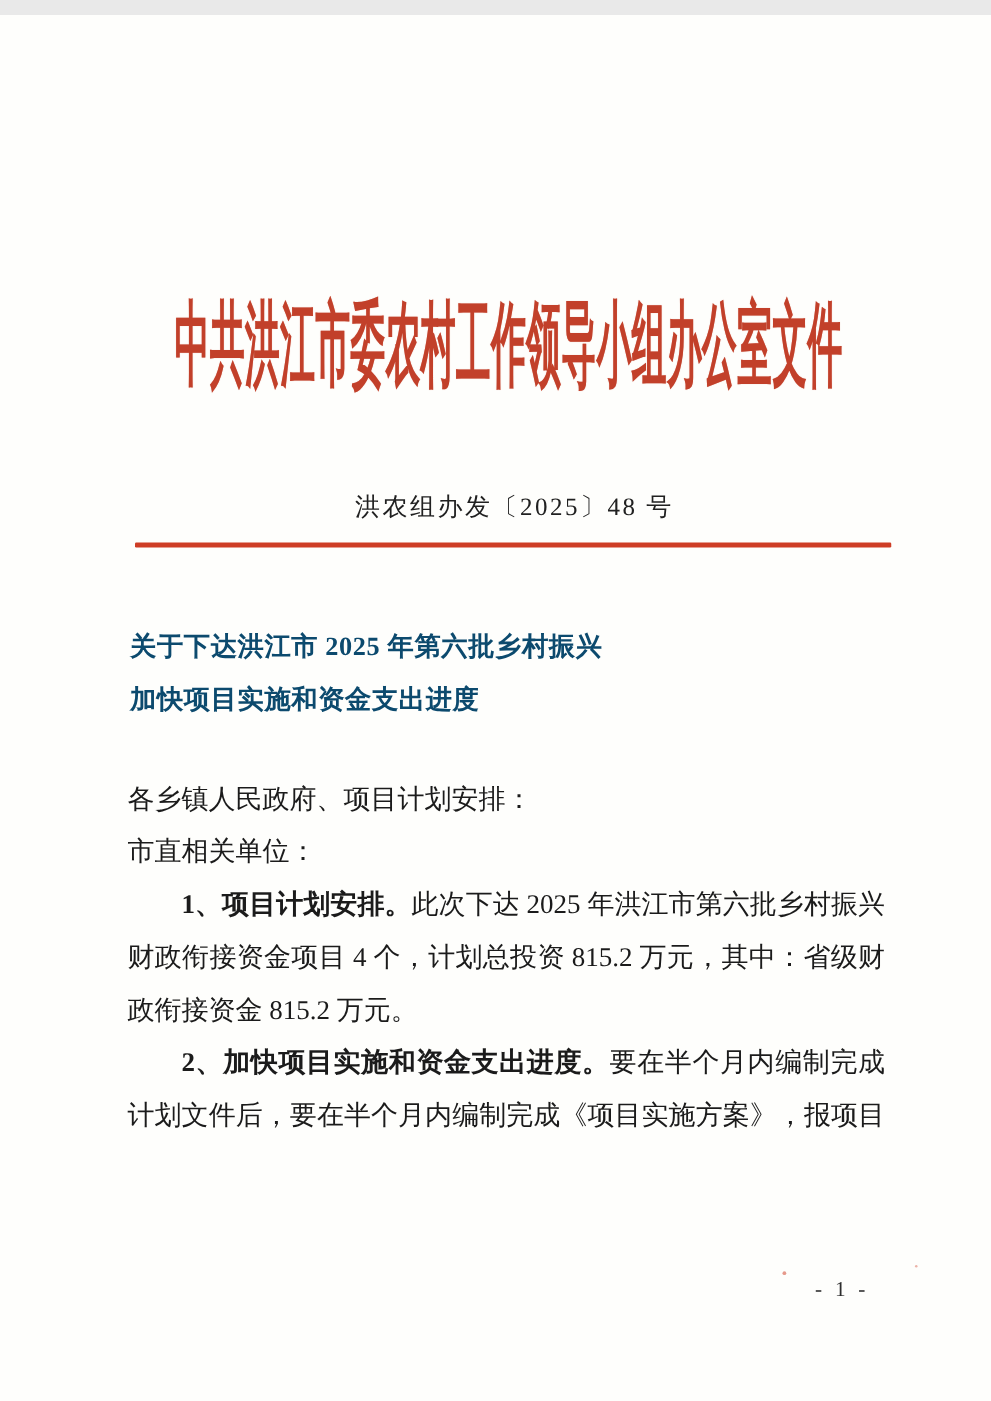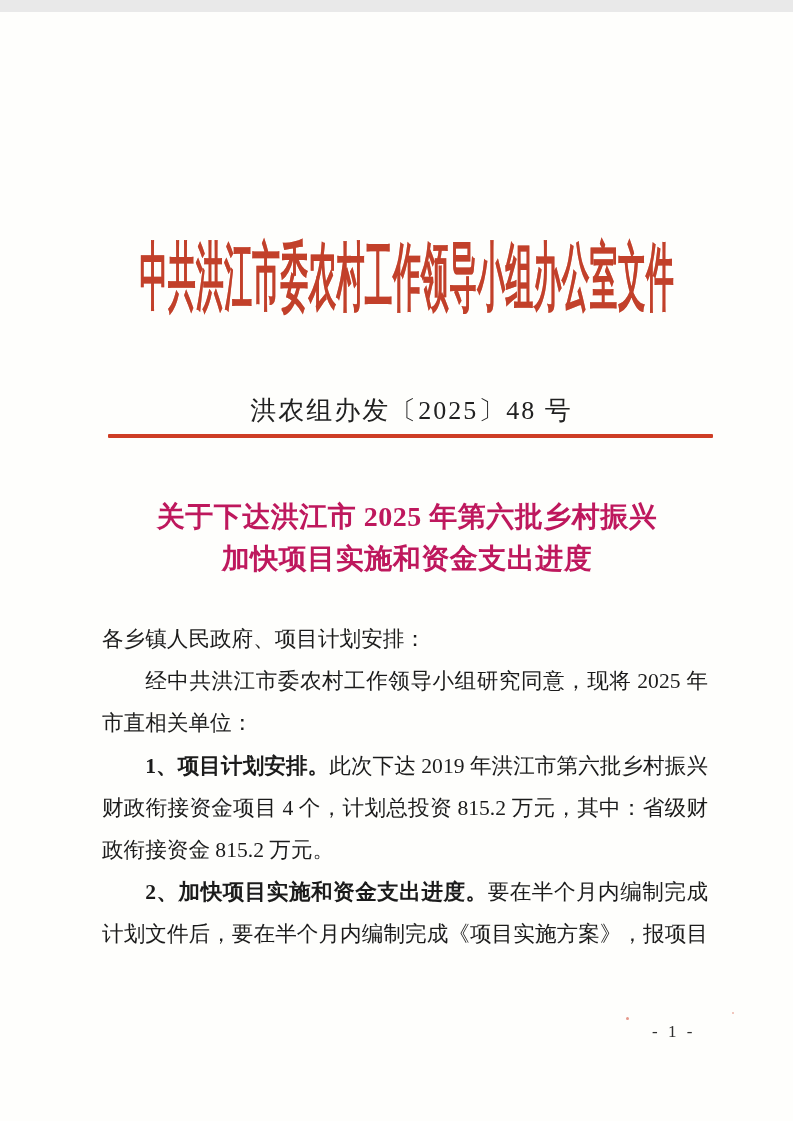--- a/index.html
+++ b/index.html
@@ -28,21 +28,21 @@
     text-shadow: 0 0 1px rgba(194, 64, 42, 0.55);
   }
 
   
   .docnum {
     position: absolute;
     top: 380px;
     left: 30px;
     right: 0;
     text-align: center;
-    font-size: 26px;
+    font-size: 20px;
     line-height: 1.45;
     letter-spacing: 2px;
     color: #212121;
   }
 
   
   .red-rule {
     position: absolute;
     top: 422px;
     left: 108px;
@@ -51,25 +51,25 @@
     background: #ce3d25;
     border-radius: 1px;
   }
 
   
   .title {
     position: absolute;
     top: 484px;
     left: 104px;
     width: 606px;
-    text-align: center;
+    text-align: left;
     font-weight: 700;
-    font-size: 28px;
+    font-size: 21px;
     line-height: 42px;
-    color: #be185d;
+    color: #0c4a6e;
     letter-spacing: 0.5px;
   }
 
   
   .body-text {
     position: absolute;
     top: 606px;
     left: 102px;
     width: 606px;
     font-size: 21.6px;
@@ -113,24 +113,23 @@
 
   <div class="title">
     <div>关于下达洪江市 2025 年第六批乡村振兴</div>
     <div>加快项目实施和资金支出进度</div>
   </div>
 
   <div class="body-text">
 
     <div class="ln endline">各乡镇人民政府、项目计划安排：</div>
 
-    <div class="ln indent">经中共洪江市委农村工作领导小组研究同意，现将 2025 年</div>
     <div class="ln endline">市直相关单位：</div>
 
-    <div class="ln indent"><span class="lead">1、项目计划安排。</span><span>此次下达 2019 年洪江市第六批乡村振兴</span></div>
+    <div class="ln indent"><span class="lead">1、项目计划安排。</span><span>此次下达 2025 年洪江市第六批乡村振兴</span></div>
     <div class="ln">财政衔接资金项目 4 个，计划总投资 815.2 万元，其中：省级财</div>
     <div class="ln endline">政衔接资金 815.2 万元。</div>
 
     <div class="ln indent"><span class="lead">2、加快项目实施和资金支出进度。</span><span>要在半个月内编制完成</span></div>
     <div class="ln">计划文件后，要在半个月内编制完成《项目实施方案》，报项目</div>
 
   </div>
 
   <div class="pagenum">- 1 -</div>
 

